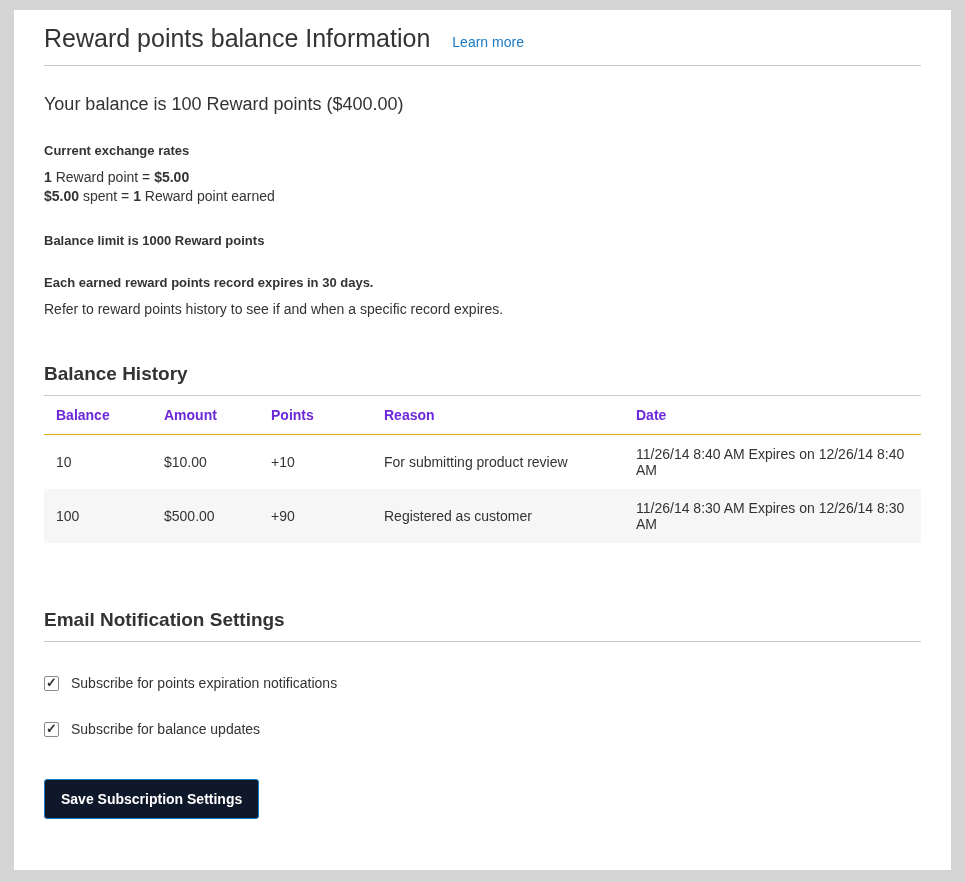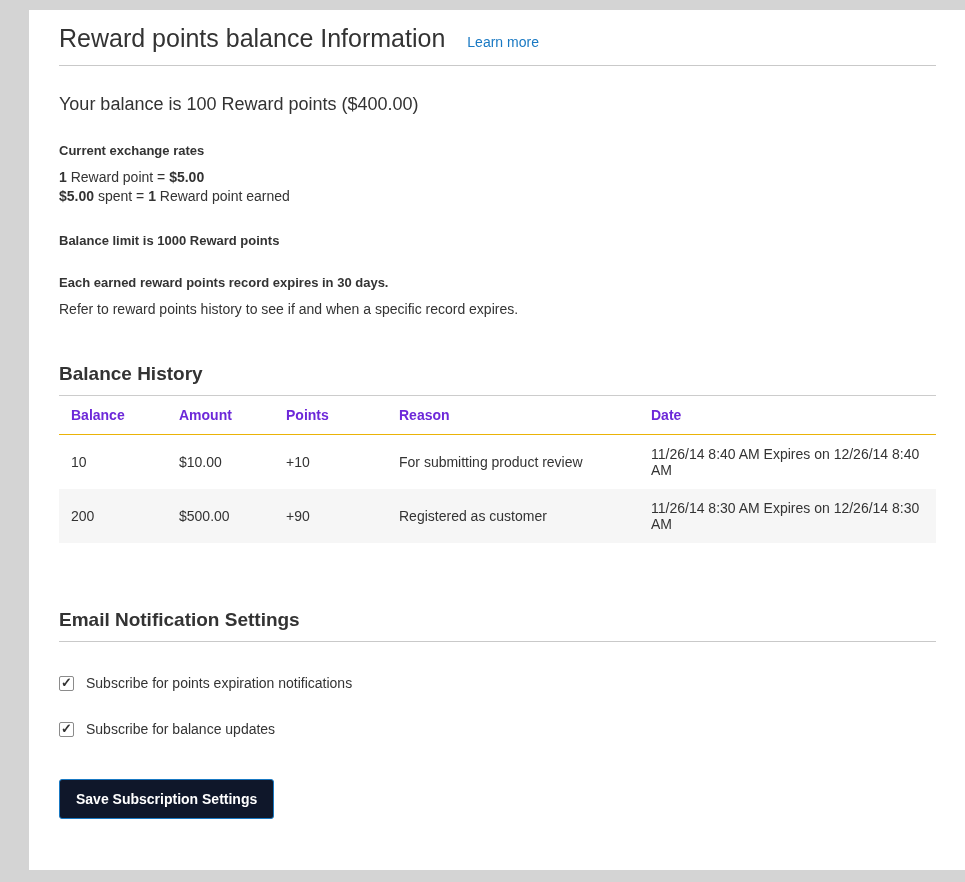--- a/index.html
+++ b/index.html
@@ -5,21 +5,21 @@
   * { box-sizing: border-box; }
   html, body { margin: 0; padding: 0; }
   body {
     width: 965px; height: 882px;
     background: #d4d4d4;
     font-family: "Liberation Sans", "DejaVu Sans", sans-serif;
     color: #333333;
     font-size: 14px;
   }
   .card {
-    margin: 10px 29px;
+    margin: 10px 14px;
     width: 937px;
     min-height: 860px;
     background: #ffffff;
     padding: 14px 16px 24px 16px;
   }
   .card-inner { padding: 0 14px; }
 
   
   .page-header {
     border-bottom: 1px solid #c9c9c9;
@@ -174,21 +174,21 @@
       </thead>
       <tbody>
         <tr>
           <td>10</td>
           <td>$10.00</td>
           <td>+10</td>
           <td>For submitting product review</td>
           <td>11/26/14 8:40 AM Expires on 12/26/14 8:40 AM</td>
         </tr>
         <tr class="alt">
-          <td>200</td>
+          <td>100</td>
           <td>$500.00</td>
           <td>+90</td>
           <td>Registered as customer</td>
           <td>11/26/14 8:30 AM Expires on 12/26/14 8:30 AM</td>
         </tr>
       </tbody>
     </table>
 
     <h2 class="section-heading email">Email Notification Settings</h2>
 

